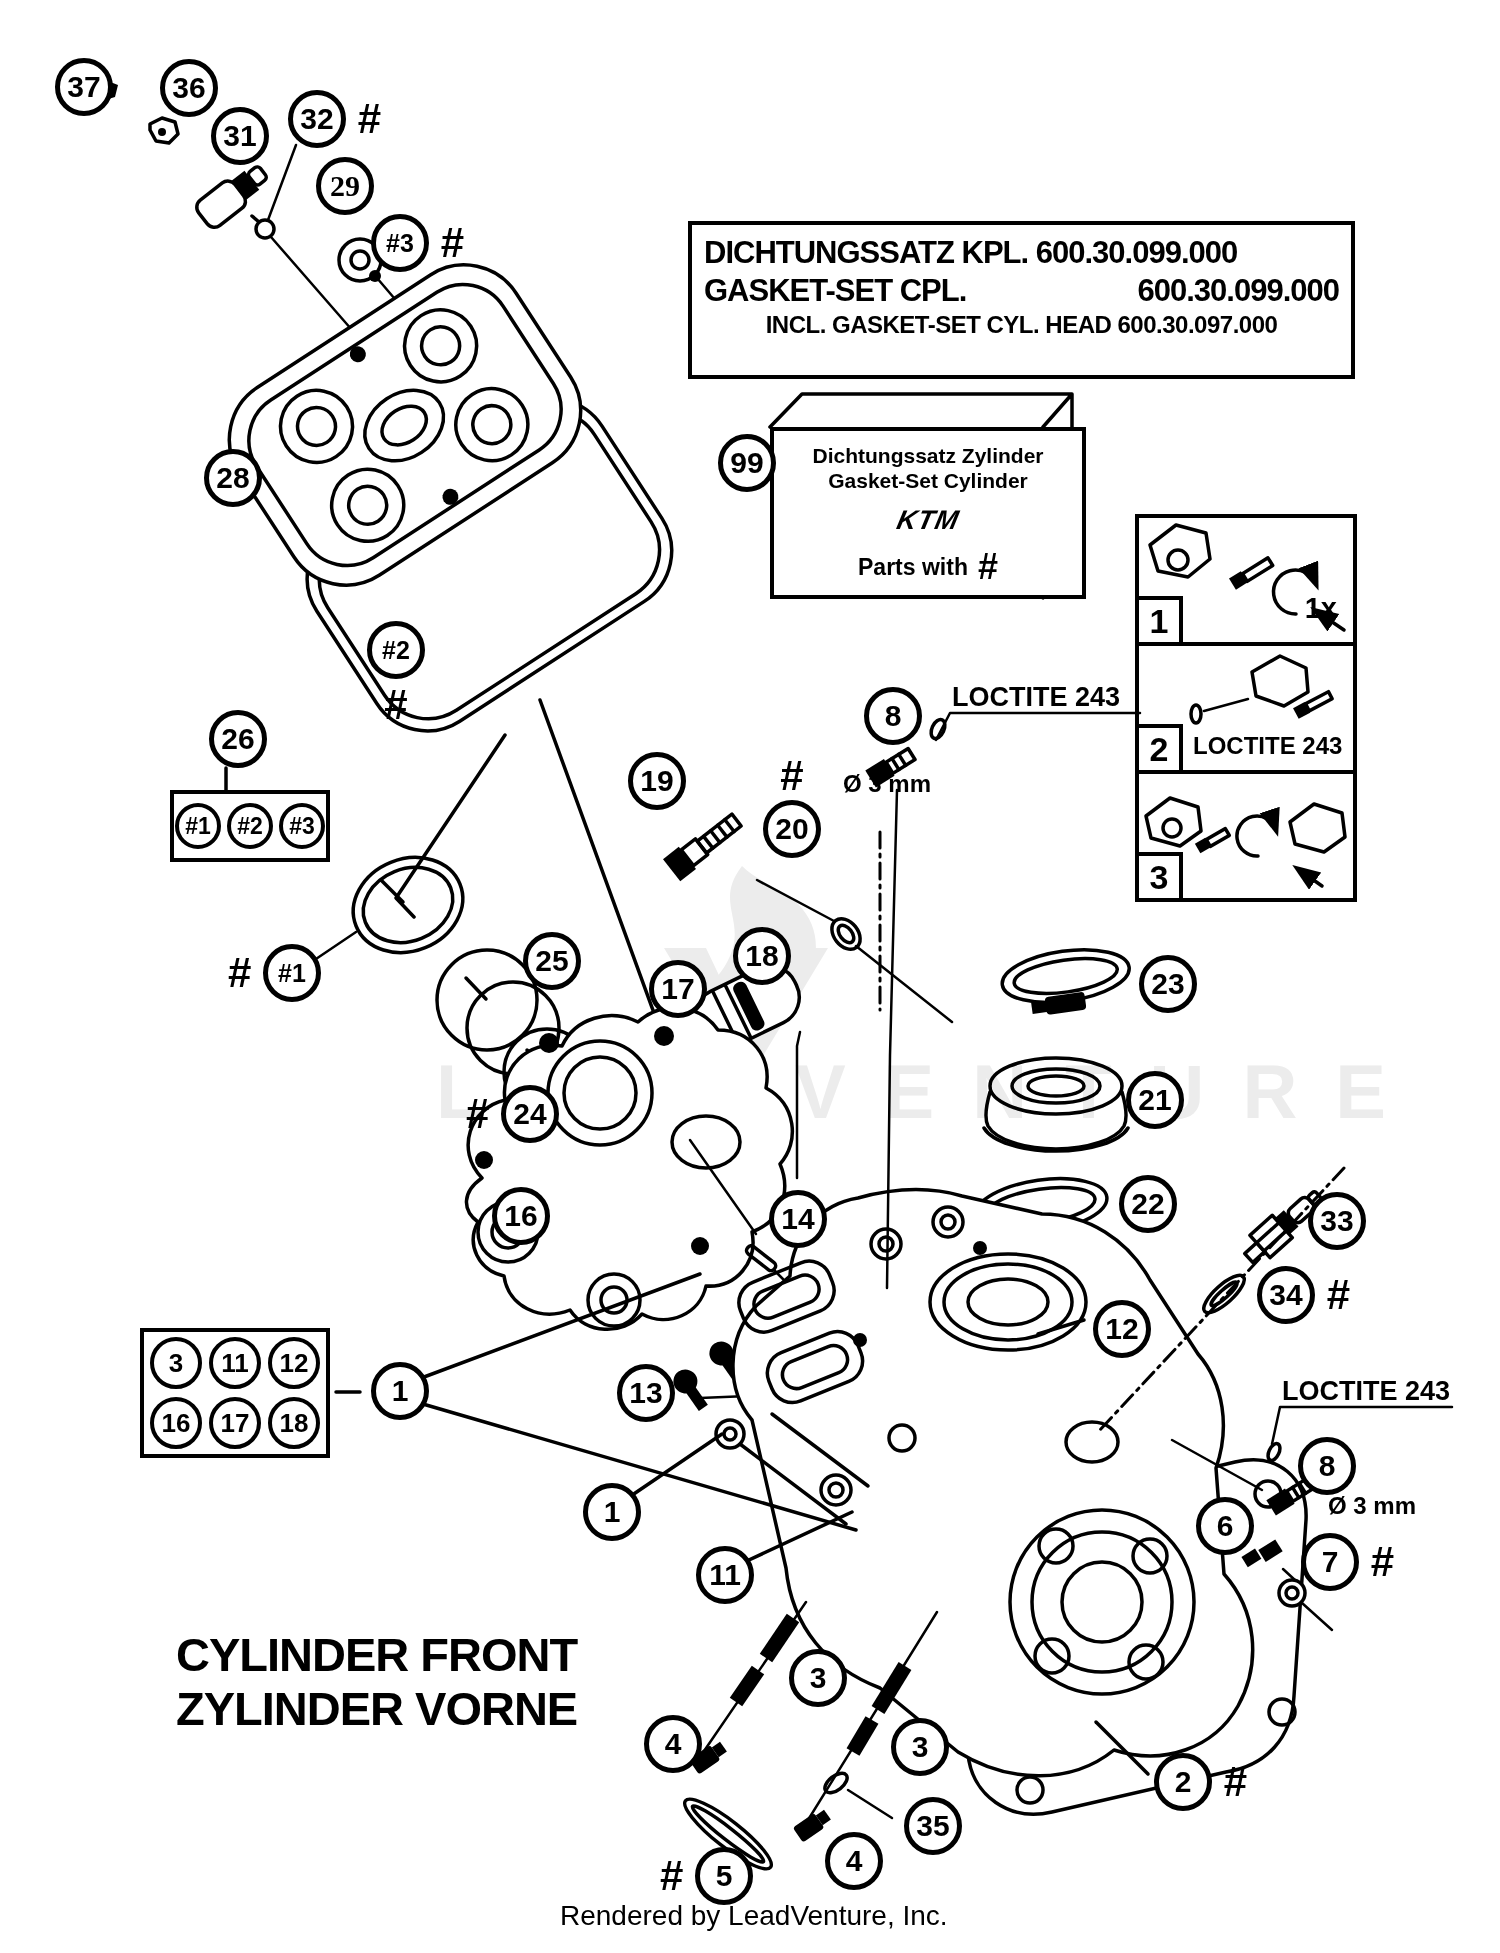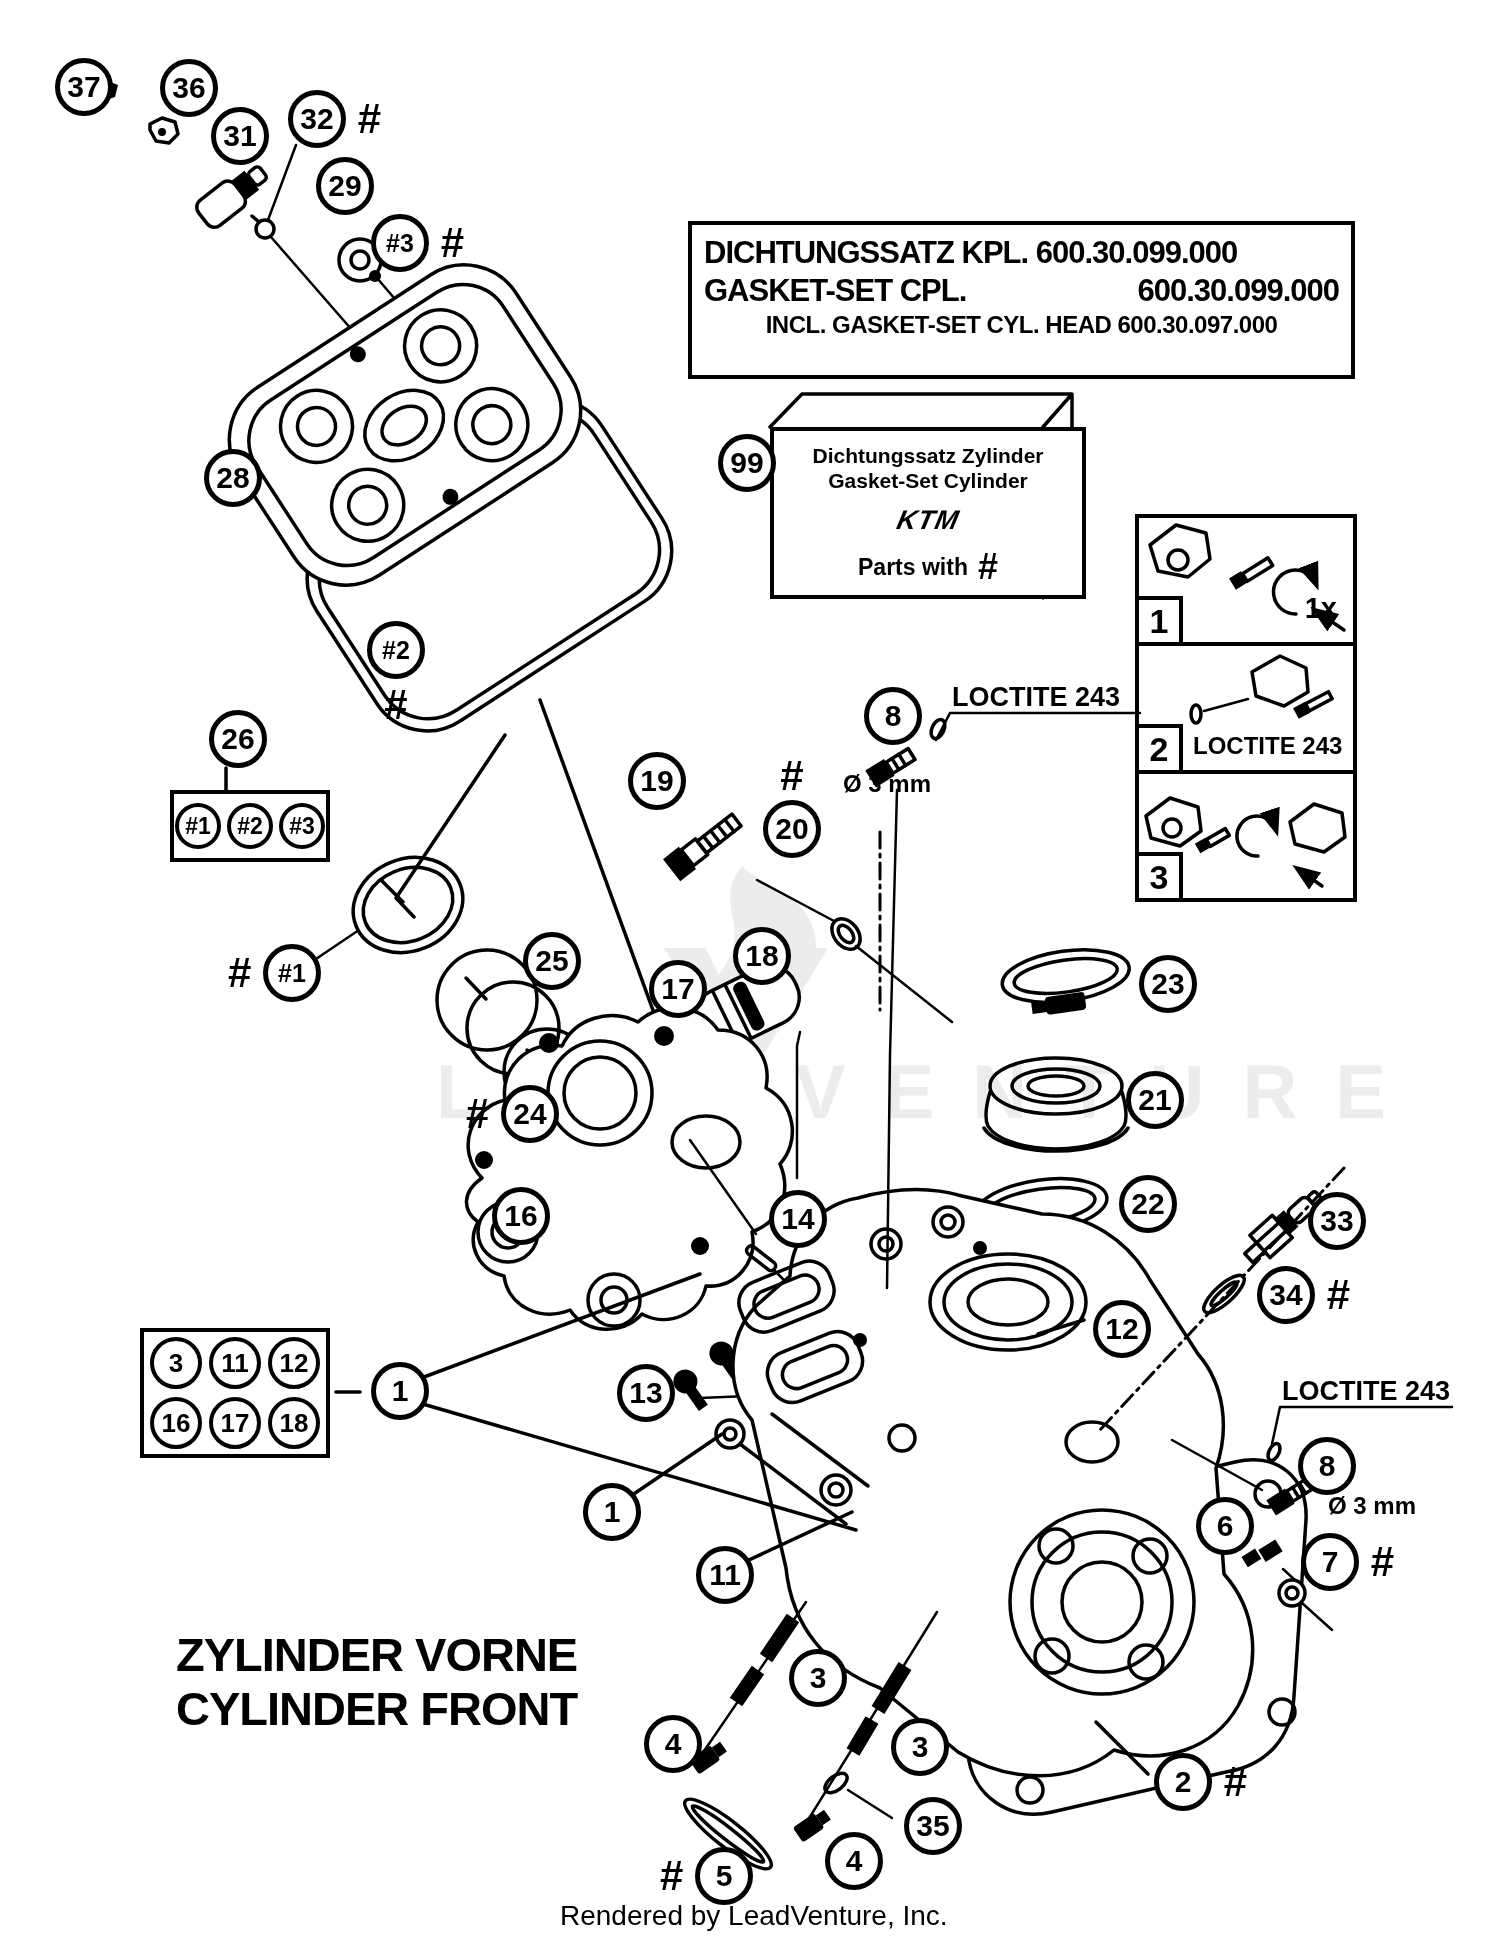--- a/index.html
+++ b/index.html
@@ -477,41 +477,41 @@
     <div class="mini-callout">17</div>
     <div class="mini-callout">18</div>
   </div>
 
 <div class="txt loctite-top">LOCTITE 243</div>
 <div class="txt dia-top">Ø 3 mm</div>
 <div class="txt loctite-bottom">LOCTITE 243</div>
 <div class="txt dia-bottom">Ø 3 mm</div>
 
 <div class="txt main-title">
+  <div>CYLINDER FRONT</div>
   <div>ZYLINDER VORNE</div>
-  <div>CYLINDER FRONT</div>
 </div>
 
 <div class="txt footer">Rendered by LeadVenture, Inc.</div>
 
 <div id="callouts">
     <div class="callout" style="left: 43px; top: 58px;">
       <span class="lbl">37</span>
     </div>
     <div class="callout" style="left: 148px; top: 59px;">
       <span class="lbl">36</span>
     </div>
     <div class="callout" style="left: 199px; top: 107px;">
       <span class="lbl">31</span>
     </div>
     <div class="callout" style="left: 276px; top: 90px;">
       <span class="lbl">32</span>
       <span class="hash right">#</span>
     </div>
-    <div class="callout" style="left: 304px; top: 157px;">
+    <div class="callout" style="left: 304px; top: 157px; font-family: Liberation Serif, serif;">
       <span class="lbl">29</span>
     </div>
     <div class="callout small" style="left: 359px; top: 214px;">
       <span class="lbl">#3</span>
       <span class="hash right">#</span>
     </div>
     <div class="callout" style="left: 192px; top: 449px;">
       <span class="lbl">28</span>
     </div>
     <div class="callout small" style="left: 355px; top: 621px;">

